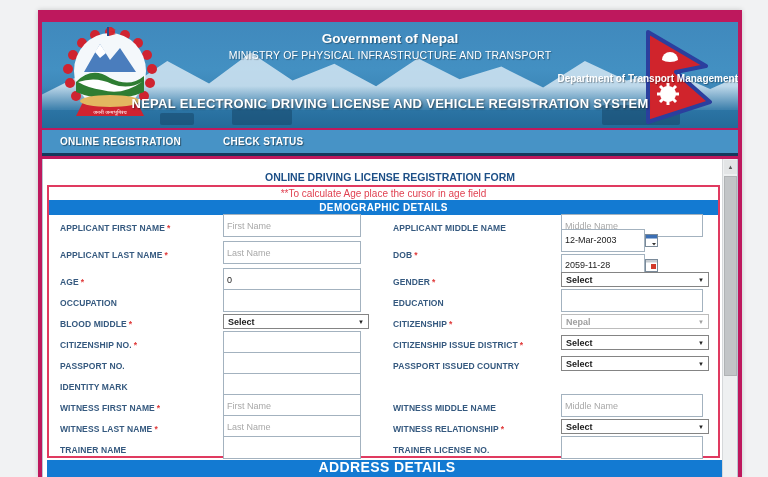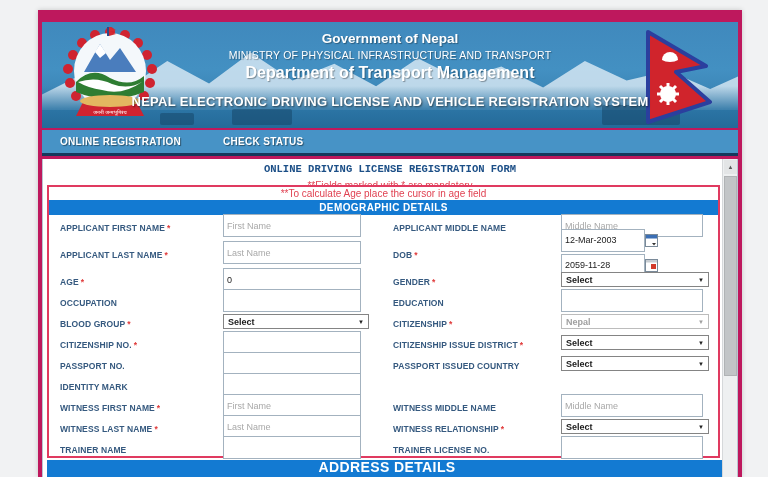--- a/index.html
+++ b/index.html
@@ -14,36 +14,36 @@
   .mtn { position:absolute; left:0; top:18px; width:100%; height:70px; background:rgba(226,238,247,.78);
          clip-path:polygon(0 78%,6% 48%,12% 70%,18% 30%,24% 62%,30% 18%,36% 58%,42% 34%,48% 66%,54% 26%,60% 56%,66% 38%,72% 68%,78% 30%,84% 58%,90% 44%,96% 70%,100% 52%,100% 100%,0 100%); }
   .hdr-fade { position:absolute; left:0; bottom:0; width:100%; height:42px;
               background:linear-gradient(180deg,rgba(47,122,171,0) 0%, rgba(42,115,163,.85) 55%, rgba(36,105,152,.95) 100%); }
   .truck { position:absolute; bottom:3px; height:16px; background:rgba(18,62,94,.45); border-radius:2px; }
   .truck.t1 { left:190px; width:60px; } .truck.t2 { left:560px; width:78px; height:20px; }
   .truck.t3 { left:118px; width:34px; height:12px; }
   .hdr-text { position:absolute; left:0; top:0; width:100%; text-align:center; color:#fff; }
   .ht1 { margin-top:9px; font-size:13.5px; font-weight:bold; text-shadow:1px 1px 1px rgba(0,0,0,.35); }
   .ht2 { margin-top:3px; font-size:10.5px; letter-spacing:.2px; text-shadow:1px 1px 1px rgba(0,0,0,.35); }
-  .ht3 { margin-top:3px; font-size:16px; font-weight:bold; text-shadow:1px 1px 1px rgba(0,0,0,.35); }
+  .ht3 { margin-top:12px; font-size:10px; font-weight:bold; text-shadow:1px 1px 1px rgba(0,0,0,.35);text-align:right; }
   .ht4 { margin-top:12px; font-size:13px; font-weight:bold; letter-spacing:.3px; text-shadow:1px 1px 2px rgba(0,0,0,.55); }
   .emblem { position:absolute; left:20px; top:4px; }
   .flag { position:absolute; right:24px; top:8px; }
 
   
   .nav { position:absolute; left:4px; top:120px; width:696px; height:26px; background:#4793c6;
          border-bottom:3px solid #16375c; display:flex; align-items:center; }
   .nav-item { color:#fff; font-weight:bold; font-size:10px; letter-spacing:.3px; margin-left:18px;
               text-shadow:1px 1px 1px rgba(0,0,0,.45); cursor:pointer; }
   .nav-item + .nav-item { margin-left:42px; }
 
   
   .content { position:absolute; left:4px; top:149px; width:696px; bottom:0; background:#fff;
              border-left:1px solid #b9c6d2; border-right:1px solid #b9c6d2; overflow:hidden; }
-  .form-title { margin-top:4px; text-align:center; color:#1c4f87; font-weight:bold; font-size:10.5px;font-family:Liberation Mono, monospace; }
+  .form-title { margin-top:12px; text-align:center; color:#1c4f87; font-weight:bold; font-size:10.5px; }
   .note { text-align:center; color:#e04252; font-size:10px; }
   .note1 { margin-top:5px; }
 
   .pinkbox { position:absolute; left:4px; top:26px; width:673px; height:273px; border:2px solid #e03a60; background:#fff; }
   .note2 { margin-top:1px; }
   .secbar { height:15px; background:#137ad2; color:#fff; font-weight:bold; font-size:10px;
             text-align:center; line-height:15px; letter-spacing:.4px; margin-top:1px; }
 
   .frow { display:flex; align-items:center; height:21px; }
   .frow.tall { height:33px; }
@@ -203,21 +203,21 @@
       </div>
 
       <div class="frow">
         <div class="c1"><span class="lbl">OCCUPATION</span></div>
         <div class="c2"><input class="inp" style=""></div>
         <div class="c3"><span class="lbl">EDUCATION</span></div>
         <div class="c4"><input class="inp" style=""></div>
       </div>
 
       <div class="frow">
-        <div class="c1"><span class="lbl">BLOOD GROUP</span><span class="req">*</span></div>
+        <div class="c1"><span class="lbl">BLOOD MIDDLE</span><span class="req">*</span></div>
         <div class="c2">
             <div class="sel">
               <span class="sel-t">Select</span>
               <span class="sel-a">▼</span>
             </div>
           </div>
         <div class="c3"><span class="lbl">CITIZENSHIP</span><span class="req">*</span></div>
         <div class="c4">
             <div class="sel dis">
               <span class="sel-t">Nepal</span>

